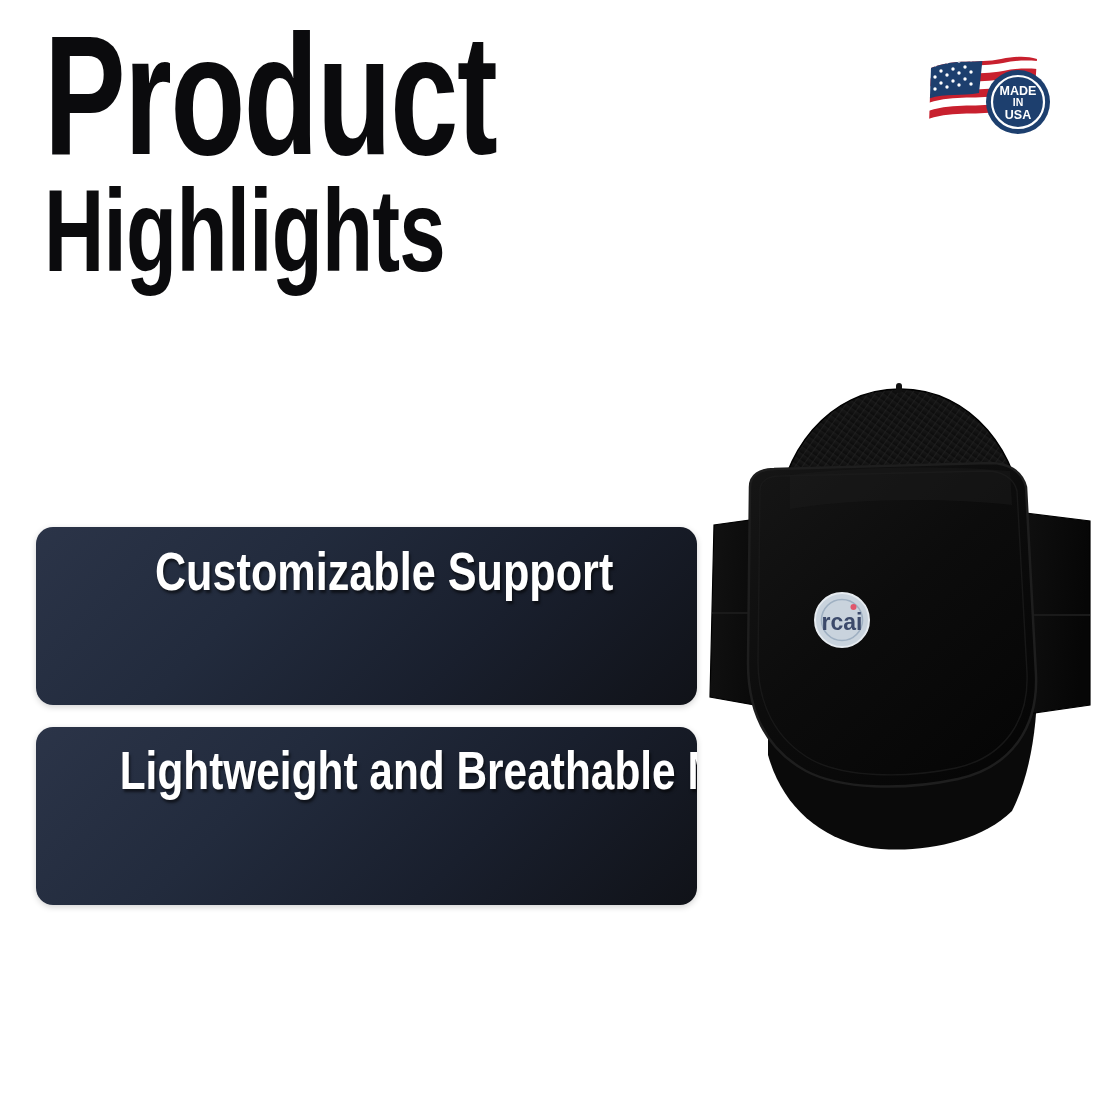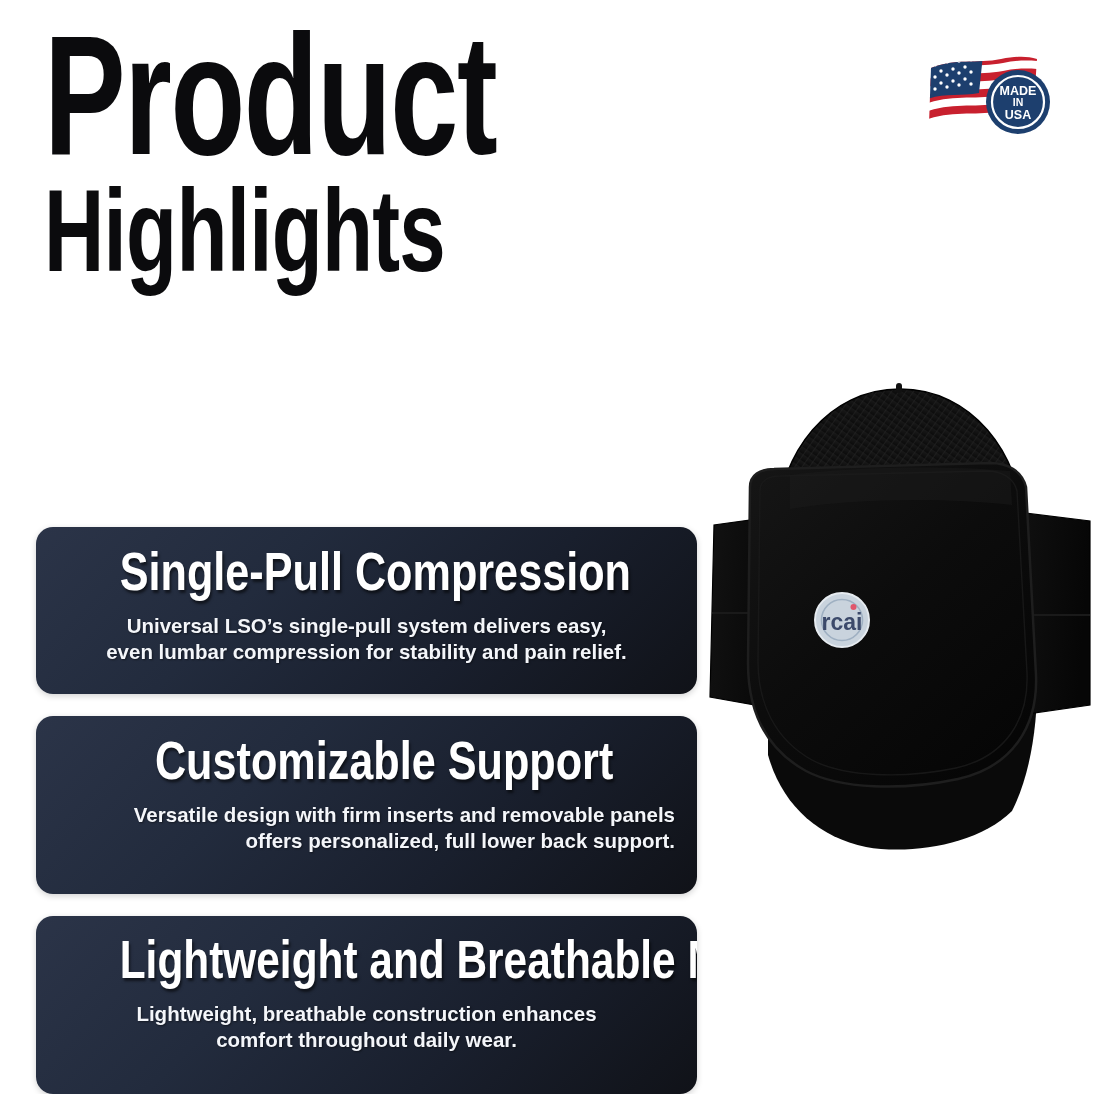--- a/index.html
+++ b/index.html
@@ -171,36 +171,27 @@
       <circle cx="93" cy="52" r="26" fill="none" stroke="#ffffff" stroke-width="2.2"></circle>
       <text x="93" y="45" text-anchor="middle" font-family="Liberation Sans, sans-serif" font-weight="700" font-size="12.5" fill="#ffffff">MADE</text>
       <text x="93" y="56" text-anchor="middle" font-family="Liberation Sans, sans-serif" font-weight="700" font-size="10.5" fill="#ffffff">IN</text>
       <text x="93" y="69" text-anchor="middle" font-family="Liberation Sans, sans-serif" font-weight="700" font-size="12.5" fill="#ffffff">USA</text>
     </g>
   </svg>
 </div>
 
 <div class="cards">
 
-  <div class="card card-1">
-    <div class="card-title">Single-Pull Compression</div>
-    <div class="card-body">Universal LSO’s single-pull system delivers easy,
-even lumbar compression for stability and pain relief.</div>
-  </div>
 
   <div class="card card-2">
     <div class="card-title">Customizable Support</div>
-    <div class="card-body">Versatile design with firm inserts and removable panels
-offers personalized, full lower back support.</div>
   </div>
 
   <div class="card card-3">
     <div class="card-title">Lightweight and Breathable Materials</div>
-    <div class="card-body">Lightweight, breathable construction enhances
-comfort throughout daily wear.</div>
   </div>
 
 </div>
 
 <div class="product">
   <svg width="420" height="530" viewBox="0 0 420 530" xmlns="http://www.w3.org/2000/svg">
     <defs>
       <linearGradient id="meshGrad" x1="0" y1="0" x2="0.3" y2="1">
         <stop offset="0%" stop-color="#1b1b1b"></stop>
         <stop offset="100%" stop-color="#0d0d0d"></stop>

